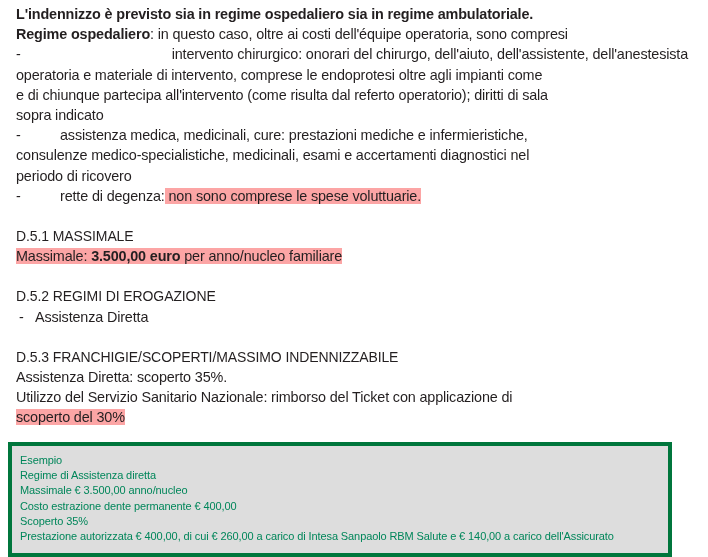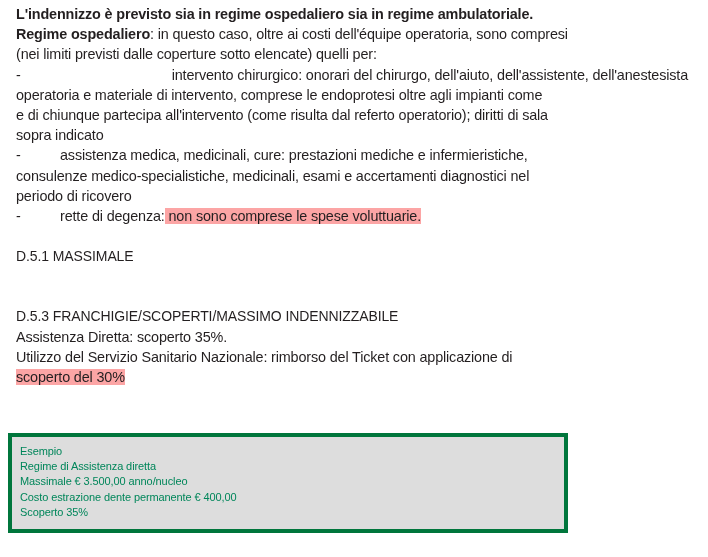--- a/index.html
+++ b/index.html
@@ -87,22 +87,22 @@
     letter-spacing: -0.15px;
     padding-left: 3px;
   }
   .bullet-line .dash {
     display: inline-block;
     width: 16px;
   }
   .example-box {
     position: absolute;
     left: 8px;
-    top: 433px;
-    width: 560px;
+    top: 442px;
+    width: 664px;
     box-sizing: border-box;
     border: 4px solid #00763c;
     background: #dddddd;
     padding: 7px 8px 9px 8px;
   }
   .ex-line {
     color: #00865a;
     font-size: 11px;
     line-height: 15.2px;
     letter-spacing: -0.1px;
@@ -118,21 +118,20 @@
 <div class="page">
 
   <p class="line">
     <b>L'indennizzo è previsto sia in regime ospedaliero sia in regime ambulatoriale.</b>
   </p>
 
   <p class="line">
     <b>Regime ospedaliero</b><span>: in questo caso, oltre ai costi dell'équipe operatoria, sono compresi</span>
   </p>
 
-  <p class="line">(nei limiti previsti dalle coperture sotto elencate) quelli per:</p>
 
   <div class="dash-item">
     <span class="dash">-</span>
     <span class="txt">
       <span class="just-block">
         <span class="just-row stretch">
           <span class="w" style="padding-left:31px">intervento chirurgico: onorari del chirurgo, dell'aiuto, dell'assistente, dell'anestesista</span>
         </span>
       </span>
     </span>
@@ -155,34 +154,42 @@
   <div class="dash-item">
     <span class="dash">-</span>
     <span class="txt">
       <span style="display:inline-block;width:31px"></span><span>rette di degenza:</span><span class="hl"> <span>non sono comprese le spese voluttuarie.</span></span>
     </span>
   </div>
 
   <div class="spacer-lg"></div>
 
   <p class="head">D.5.1 MASSIMALE</p>
+  <p class="line">
+    <span class="hl"><span>Massimale: </span><b>3.500,00 euro</b><span> per anno/nucleo familiare</span></span>
+  </p>
 
   <div class="spacer-lg"></div>
 
+  <p class="head">D.5.2 REGIMI DI EROGAZIONE</p>
+  <p class="bullet-line">
+    <span class="dash">-</span><span>Assistenza Diretta</span>
+  </p>
 
   <div class="spacer-lg"></div>
 
   <p class="head">D.5.3 FRANCHIGIE/SCOPERTI/MASSIMO INDENNIZZABILE</p>
   <p class="line">Assistenza Diretta: scoperto 35%.</p>
   <p class="para">Utilizzo del Servizio Sanitario Nazionale: rimborso del Ticket con applicazione di</p>
   <p class="line">
     <span class="hl">scoperto del 30%</span>
   </p>
 
   <div class="example-box">
     <div class="ex-line">Esempio</div>
     <div class="ex-line bold">Regime di Assistenza diretta</div>
     <div class="ex-line">Massimale € 3.500,00 anno/nucleo</div>
     <div class="ex-line">Costo estrazione dente permanente € 400,00</div>
     <div class="ex-line">Scoperto 35%</div>
+    <div class="ex-line">Prestazione autorizzata € 400,00, di cui € 260,00 a carico di Intesa Sanpaolo RBM Salute e € 140,00 a carico dell'Assicurato</div>
   </div>
 
 </div>
 
 </body></html>

